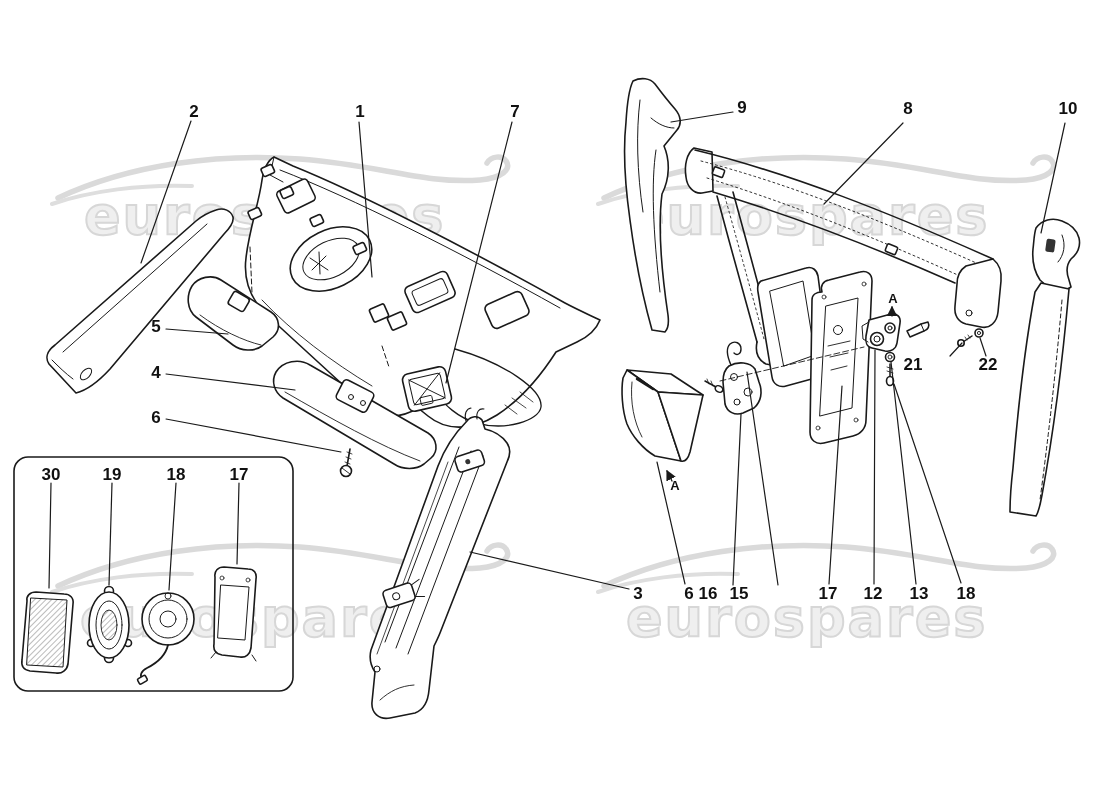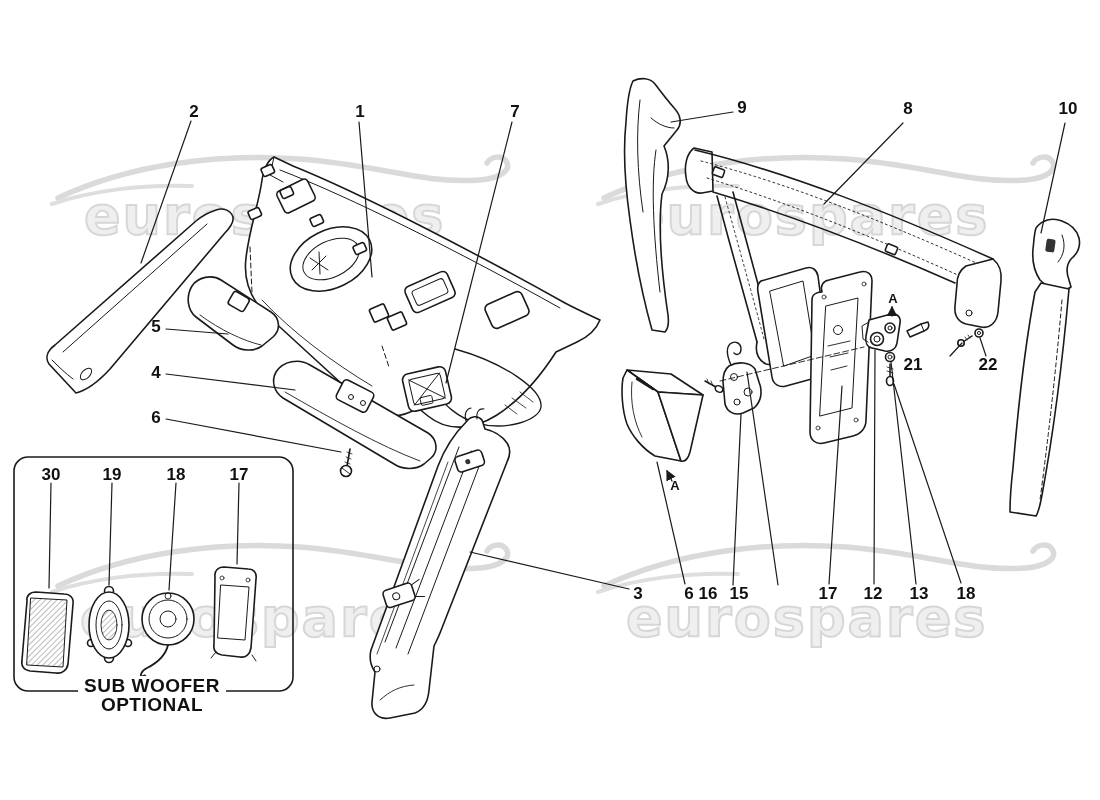--- a/index.html
+++ b/index.html
@@ -348,18 +348,14 @@
   <div class="co" style="left:873px;top:593px">12</div>
   <div class="co" style="left:919px;top:593px">13</div>
   <div class="co" style="left:966px;top:593px">18</div>
   <div class="co" style="left:51px;top:474px">30</div>
   <div class="co" style="left:112px;top:474px">19</div>
   <div class="co" style="left:176px;top:474px">18</div>
   <div class="co" style="left:239px;top:474px">17</div>
   <div class="co a" style="left:893px;top:298px">A</div>
   <div class="co a" style="left:675px;top:485px">A</div>
 
-  <div class="inset-label" style="left:152px;top:676px">
-    <div>SUB WOOFER</div>
-    <div>OPTIONAL</div>
-  </div>
 
 </div>
 
 </body></html>

